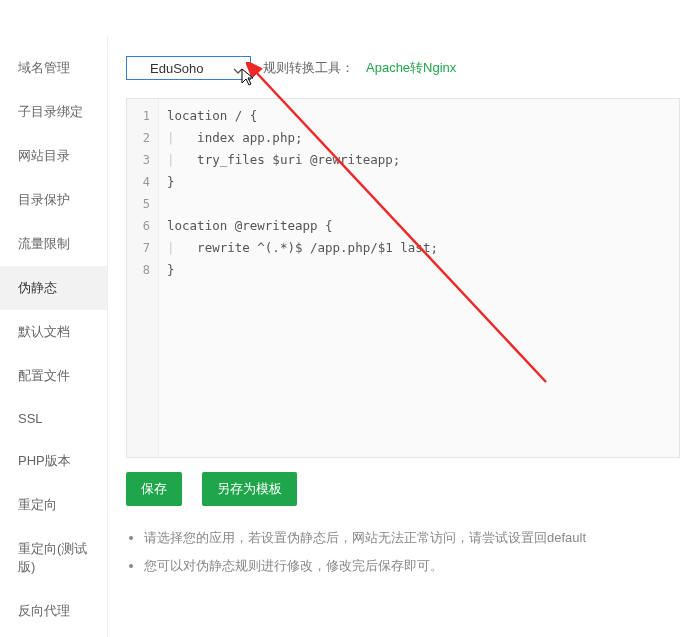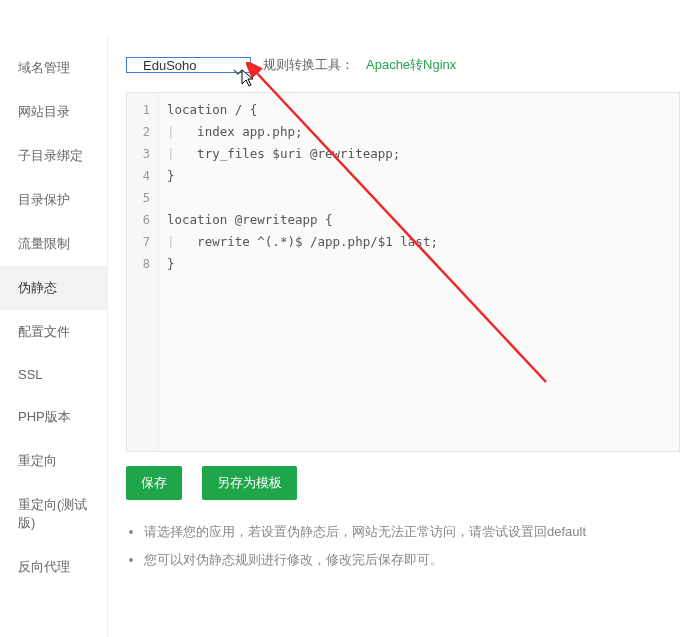--- a/index.html
+++ b/index.html
@@ -4,21 +4,21 @@
 <style>
   * { box-sizing: border-box; margin: 0; padding: 0; }
   body { font-family: "Microsoft YaHei", Arial, sans-serif; font-size: 13px; color: #555; background: #fff; width: 700px; height: 637px; overflow: hidden; position: relative; }
   .container { display: flex; height: 100%; margin-top: 36px; }
   .sidebar { width: 108px; background: #fff; border-right: 1px solid #eee; padding-top: 10px; }
   .sidebar-item { padding: 13px 18px; color: #666; cursor: pointer; font-size: 13px; }
   .sidebar-item.active { background: #f2f2f2; color: #333; }
   .main { flex: 1; padding: 20px 20px 0 18px; position: relative; }
   .top-row { display: flex; align-items: center; gap: 12px; margin-bottom: 18px; }
   .select-wrap { position: relative; width: 125px; }
-  .template-select { width: 100%; height: 16px; border: 1px solid #3a7bd5; padding: 0 16px; font-size: 13px; color: #333; background: #fff; appearance: none; cursor: pointer; }
+  .template-select { width: 100%; height: 24px; border: 1px solid #3a7bd5; padding: 0 23px; font-size: 13px; color: #333; background: #fff; appearance: none; cursor: pointer; }
   .select-chevron { position: absolute; right: 6px; top: 8px; pointer-events: none; }
   .cursor-overlay { position: absolute; left: 115px; top: 12px; pointer-events: none; z-index: 10; }
   .tool-label { color: #666; font-size: 13px; }
   .tool-link { color: #1fa54a; font-size: 13px; text-decoration: none; }
   .editor-wrap { border: 1px solid #e5e5e5; background: #fafafa; height: 360px; display: flex; position: relative; }
   .gutter { width: 32px; background: #f7f7f7; border-right: 1px solid #eee; padding-top: 6px; }
   .gutter-line { height: 22px; line-height: 22px; text-align: right; padding-right: 8px; color: #999; font-size: 12px; font-family: Consolas, Monaco, monospace; }
   .code-area { flex: 1; padding: 6px 0 0 8px; font-family: Consolas, Monaco, monospace; font-size: 12.5px; }
   .code-line { height: 22px; line-height: 22px; white-space: pre; }
   .indent-guide { color: #ccc; }
@@ -28,25 +28,26 @@
   .tips li { list-style: disc; margin-left: 18px; color: #888; font-size: 13px; line-height: 28px; }
   .annotation-arrow { position: absolute; left: 138px; top: 26px; pointer-events: none; z-index: 5; }
   .annotation-text { position: absolute; left: 430px; top: 332px; color: #ec2828; font-size: 30px; font-weight: 500; pointer-events: none; z-index: 5; }
 </style>
 </head>
 <body>
 
 <div class="container">
   <div class="sidebar">
     <div class="sidebar-item">域名管理</div>
+    <div class="sidebar-item">子目录绑定</div>
     <div class="sidebar-item">网站目录</div>
-    <div class="sidebar-item">子目录绑定</div>
     <div class="sidebar-item">目录保护</div>
     <div class="sidebar-item">流量限制</div>
     <div class="sidebar-item active">伪静态</div>
+    <div class="sidebar-item">默认文档</div>
     <div class="sidebar-item">配置文件</div>
     <div class="sidebar-item">SSL</div>
     <div class="sidebar-item">PHP版本</div>
     <div class="sidebar-item">重定向</div>
     <div class="sidebar-item">重定向(测试版)</div>
     <div class="sidebar-item">反向代理</div>
 
   </div>
 
   <div class="main">

